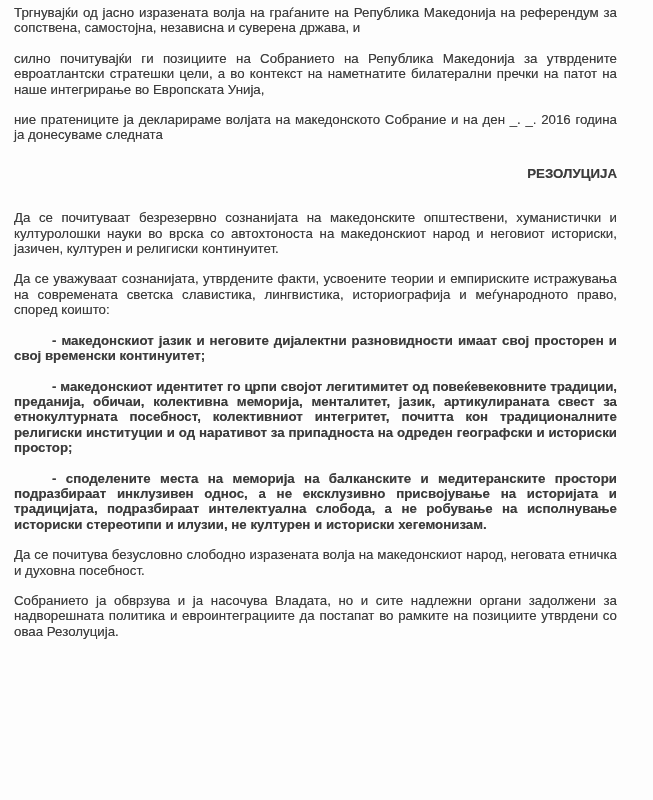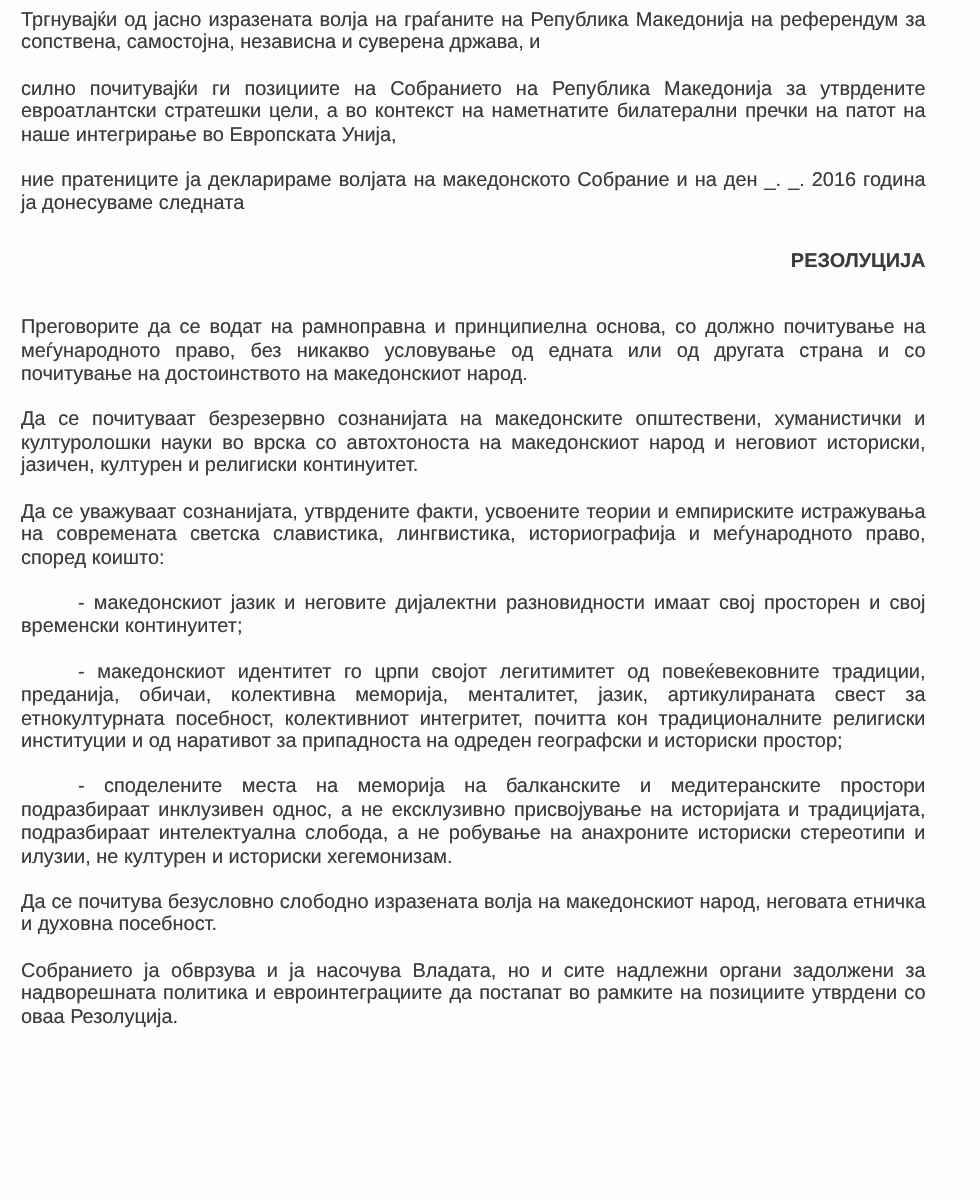--- a/index.html
+++ b/index.html
@@ -23,40 +23,40 @@
     line-height: 15.4px;
     text-align: justify;
     text-shadow: 0 0 0.4px rgba(60,60,60,0.55);
     border-radius: 30px;
   }
   .para {
     margin: 0 0 15px 0;
   }
   .para.indent {
     text-indent: 38px;
+    font-weight: bold;
   }
   .title {
     font-size: 13.3px;
     line-height: 15.4px;
     font-weight: bold;
     text-align: right;
     margin: 23px 0 29px 0;
   }
 </style>
 </head>
 <body>
 
 <div class="page">
   <p class="para">Тргнувајќи од јасно изразената волја на граѓаните на Република Македонија на референдум за сопствена, самостојна, независна и суверена држава, и</p>
   <p class="para">силно почитувајќи ги позициите на Собранието на Република Македонија за утврдените евроатлантски стратешки цели, а во контекст на наметнатите билатерални пречки на патот на наше интегрирање во Европската Унија,</p>
   <p class="para">ние пратениците ја декларираме волјата на македонското Собрание и на ден _. _. 2016 година ја донесуваме следната</p>
 
   <h1 class="title">РЕЗОЛУЦИЈА</h1>
 
-  <p class="para">Преговорите да се водат на рамноправна и принципиелна основа, со должно почитување на меѓународното право, без никакво условување од едната или од другата страна и со почитување на достоинството на македонскиот народ.</p>
   <p class="para">Да се почитуваат безрезервно сознанијата на македонските општествени, хуманистички и културолошки науки во врска со автохтоноста на македонскиот народ и неговиот историски, јазичен, културен и религиски континуитет.</p>
   <p class="para">Да се уважуваат сознанијата, утврдените факти, усвоените теории и емпириските истражувања на современата светска славистика, лингвистика, историографија и меѓународното право, според коишто:</p>
   <p class="para indent">- македонскиот јазик и неговите дијалектни разновидности имаат свој просторен и свој временски континуитет;</p>
   <p class="para indent">- македонскиот идентитет го црпи својот легитимитет од повеќевековните традиции, преданија, обичаи, колективна меморија, менталитет, јазик, артикулираната свест за етнокултурната посебност, колективниот интегритет, почитта кон традиционалните религиски институции и од наративот за припадноста на одреден географски и историски простор;</p>
-  <p class="para indent">- споделените места на меморија на балканските и медитеранските простори подразбираат инклузивен однос, а не ексклузивно присвојување на историјата и традицијата, подразбираат интелектуална слобода, а не робување на анахроните историски стереотипи и илузии, не културен и историски хегемонизам.</p>
+  <p class="para indent">- споделените места на меморија на балканските и медитеранските простори подразбираат инклузивен однос, а не ексклузивно присвојување на историјата и традицијата, подразбираат интелектуална слобода, а не робување на исполнување историски стереотипи и илузии, не културен и историски хегемонизам.</p>
   <p class="para">Да се почитува безусловно слободно изразената волја на македонскиот народ, неговата етничка и духовна посебност.</p>
   <p class="para">Собранието ја обврзува и ја насочува Владата, но и сите надлежни органи задолжени за надворешната политика и евроинтеграциите да постапат во рамките на позициите утврдени со оваа Резолуција.</p>
 </div>
 
 </body></html>

